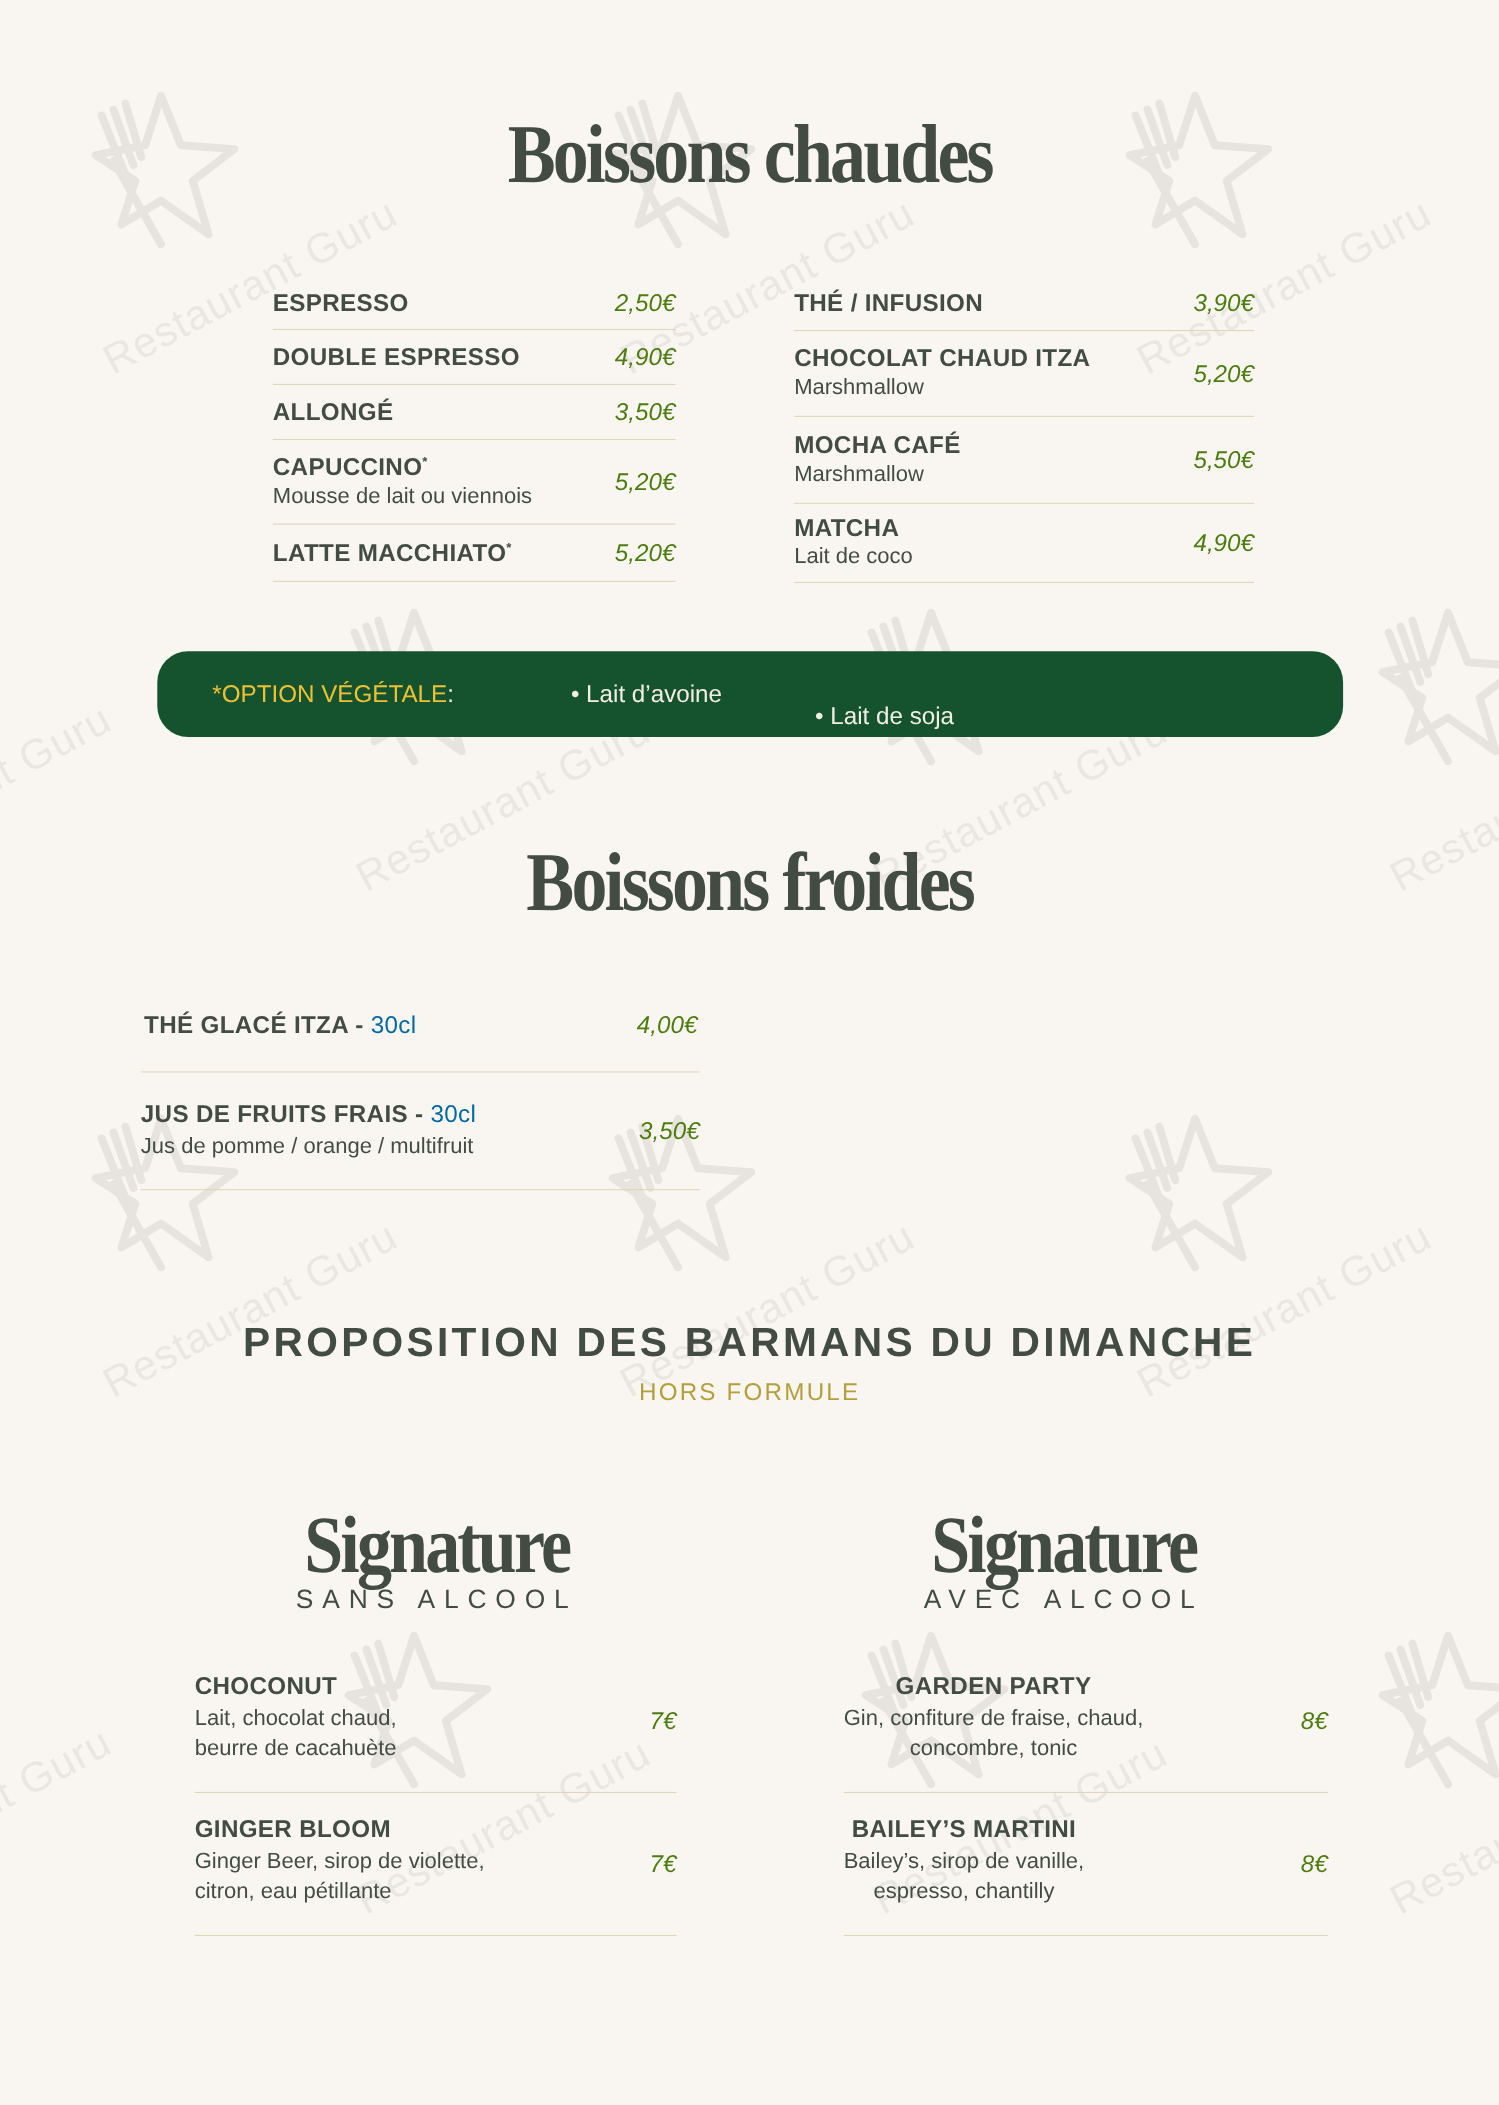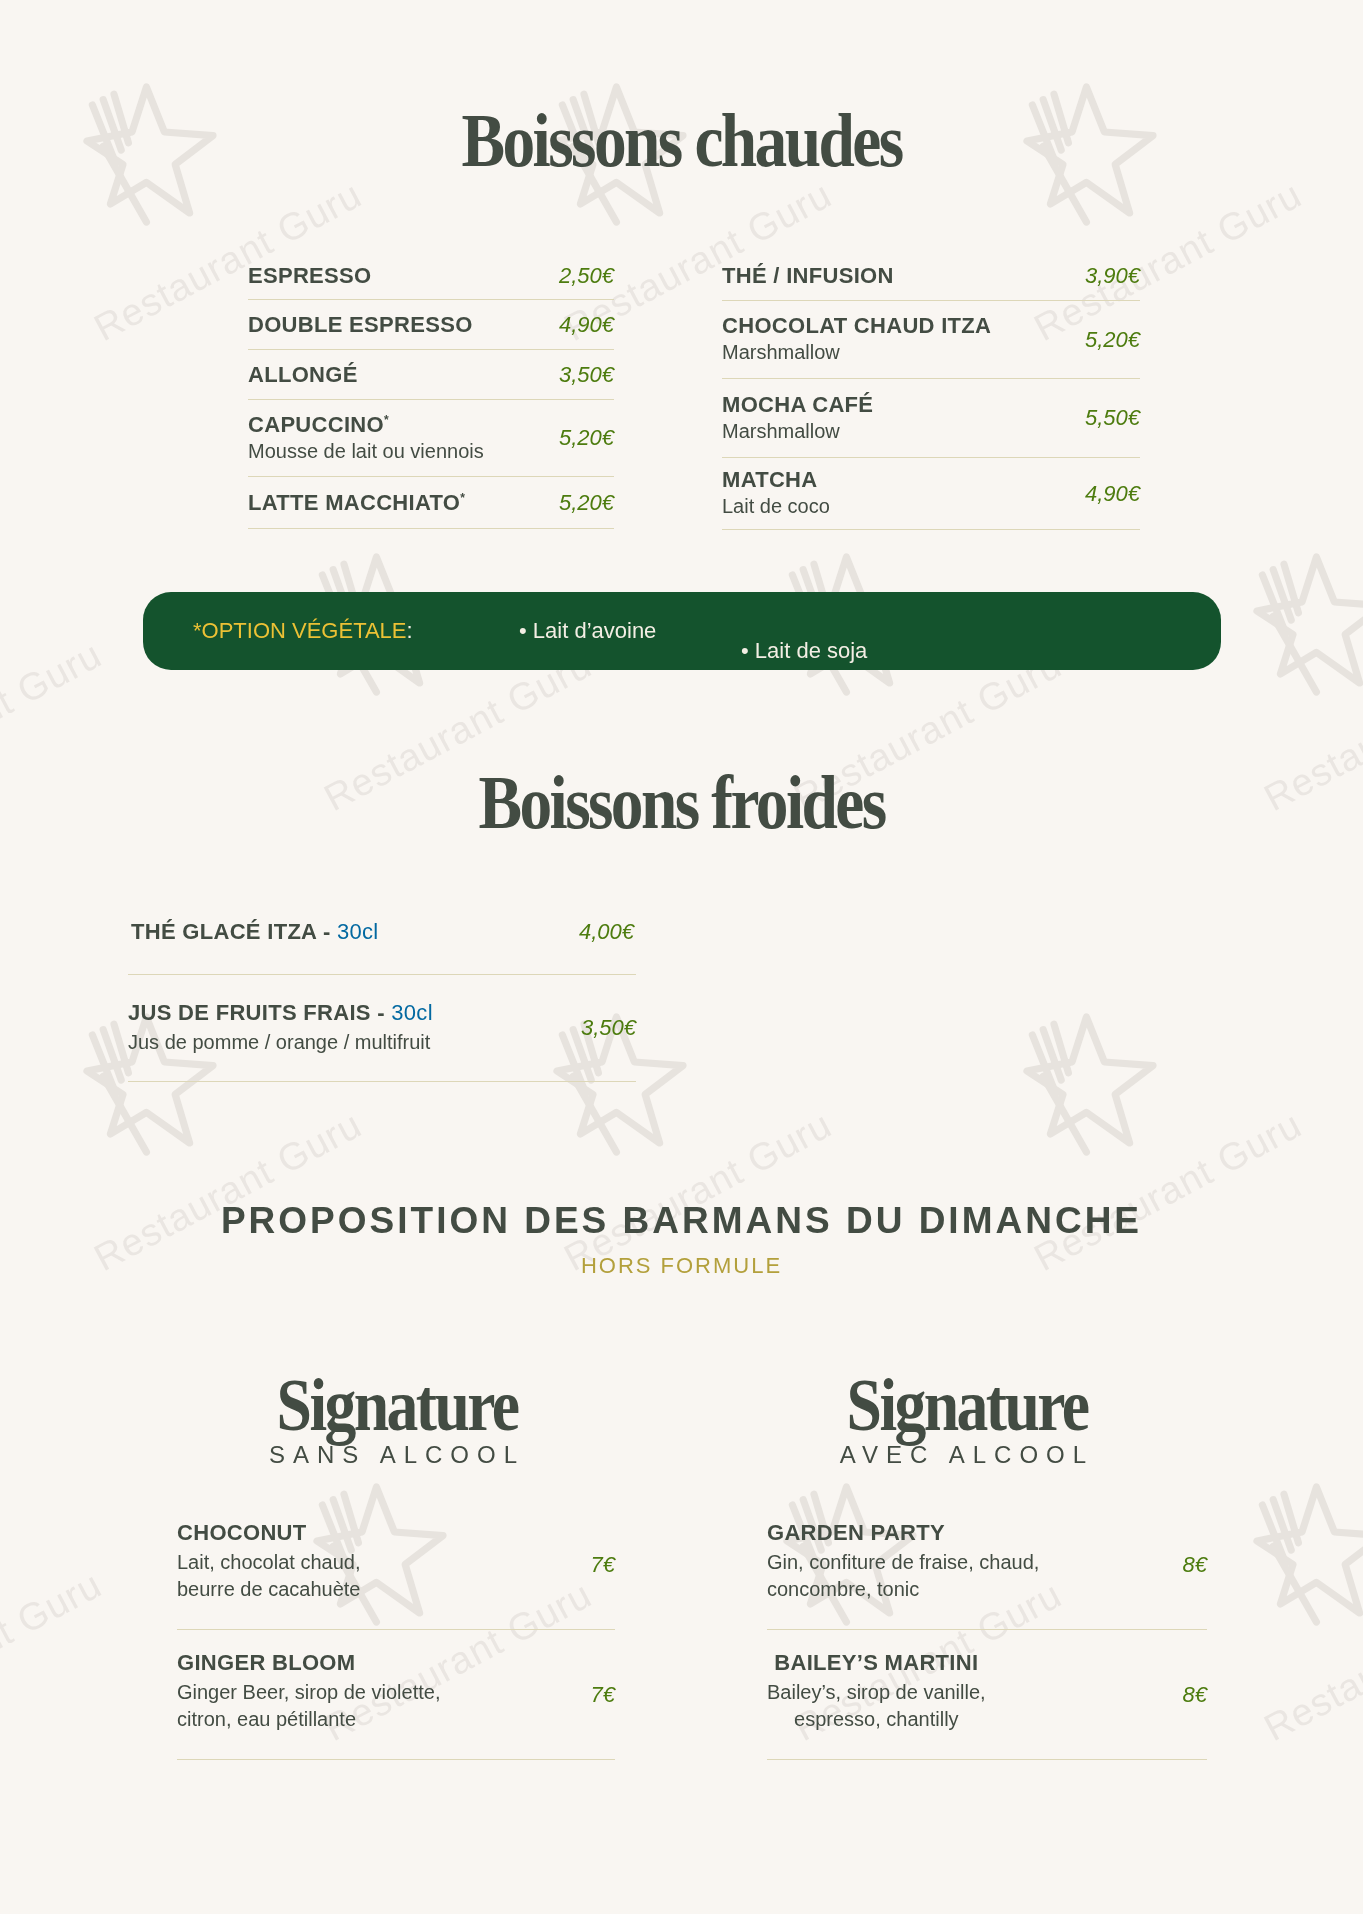--- a/index.html
+++ b/index.html
@@ -275,21 +275,21 @@
         <div class="item-desc">citron, eau pétillante</div>
       </div>
       <div class="item-price" style="margin-top:32px;">7€</div>
     </div>
   </div>
 
   <div class="display-title" style="left:570px;width:794px;top:1362px;font-size:74px;line-height:86px;">Signature</div>
   <div class="center-text" style="left:570px;width:794px;top:1441px;font-size:24px;letter-spacing:8px;color:#434c43;">AVEC ALCOOL</div>
 
   <div class="col" style="left:767px;top:1520px;width:440px;">
-    <div class="item" style="height:110px;align-items:flex-start;">
+    <div class="item" style="height:110px;align-items:flex-start;text-align:center;">
       <div>
         <div class="item-name">GARDEN PARTY</div>
         <div class="item-desc" style="margin-top:3px;">Gin, confiture de fraise, chaud,</div>
         <div class="item-desc">concombre, tonic</div>
       </div>
       <div class="item-price" style="margin-top:32px;">8€</div>
     </div>
     <div class="item" style="height:130px;align-items:flex-start;padding-top:20px;text-align:center;">
       <div>
         <div class="item-name">BAILEY’S MARTINI</div>

